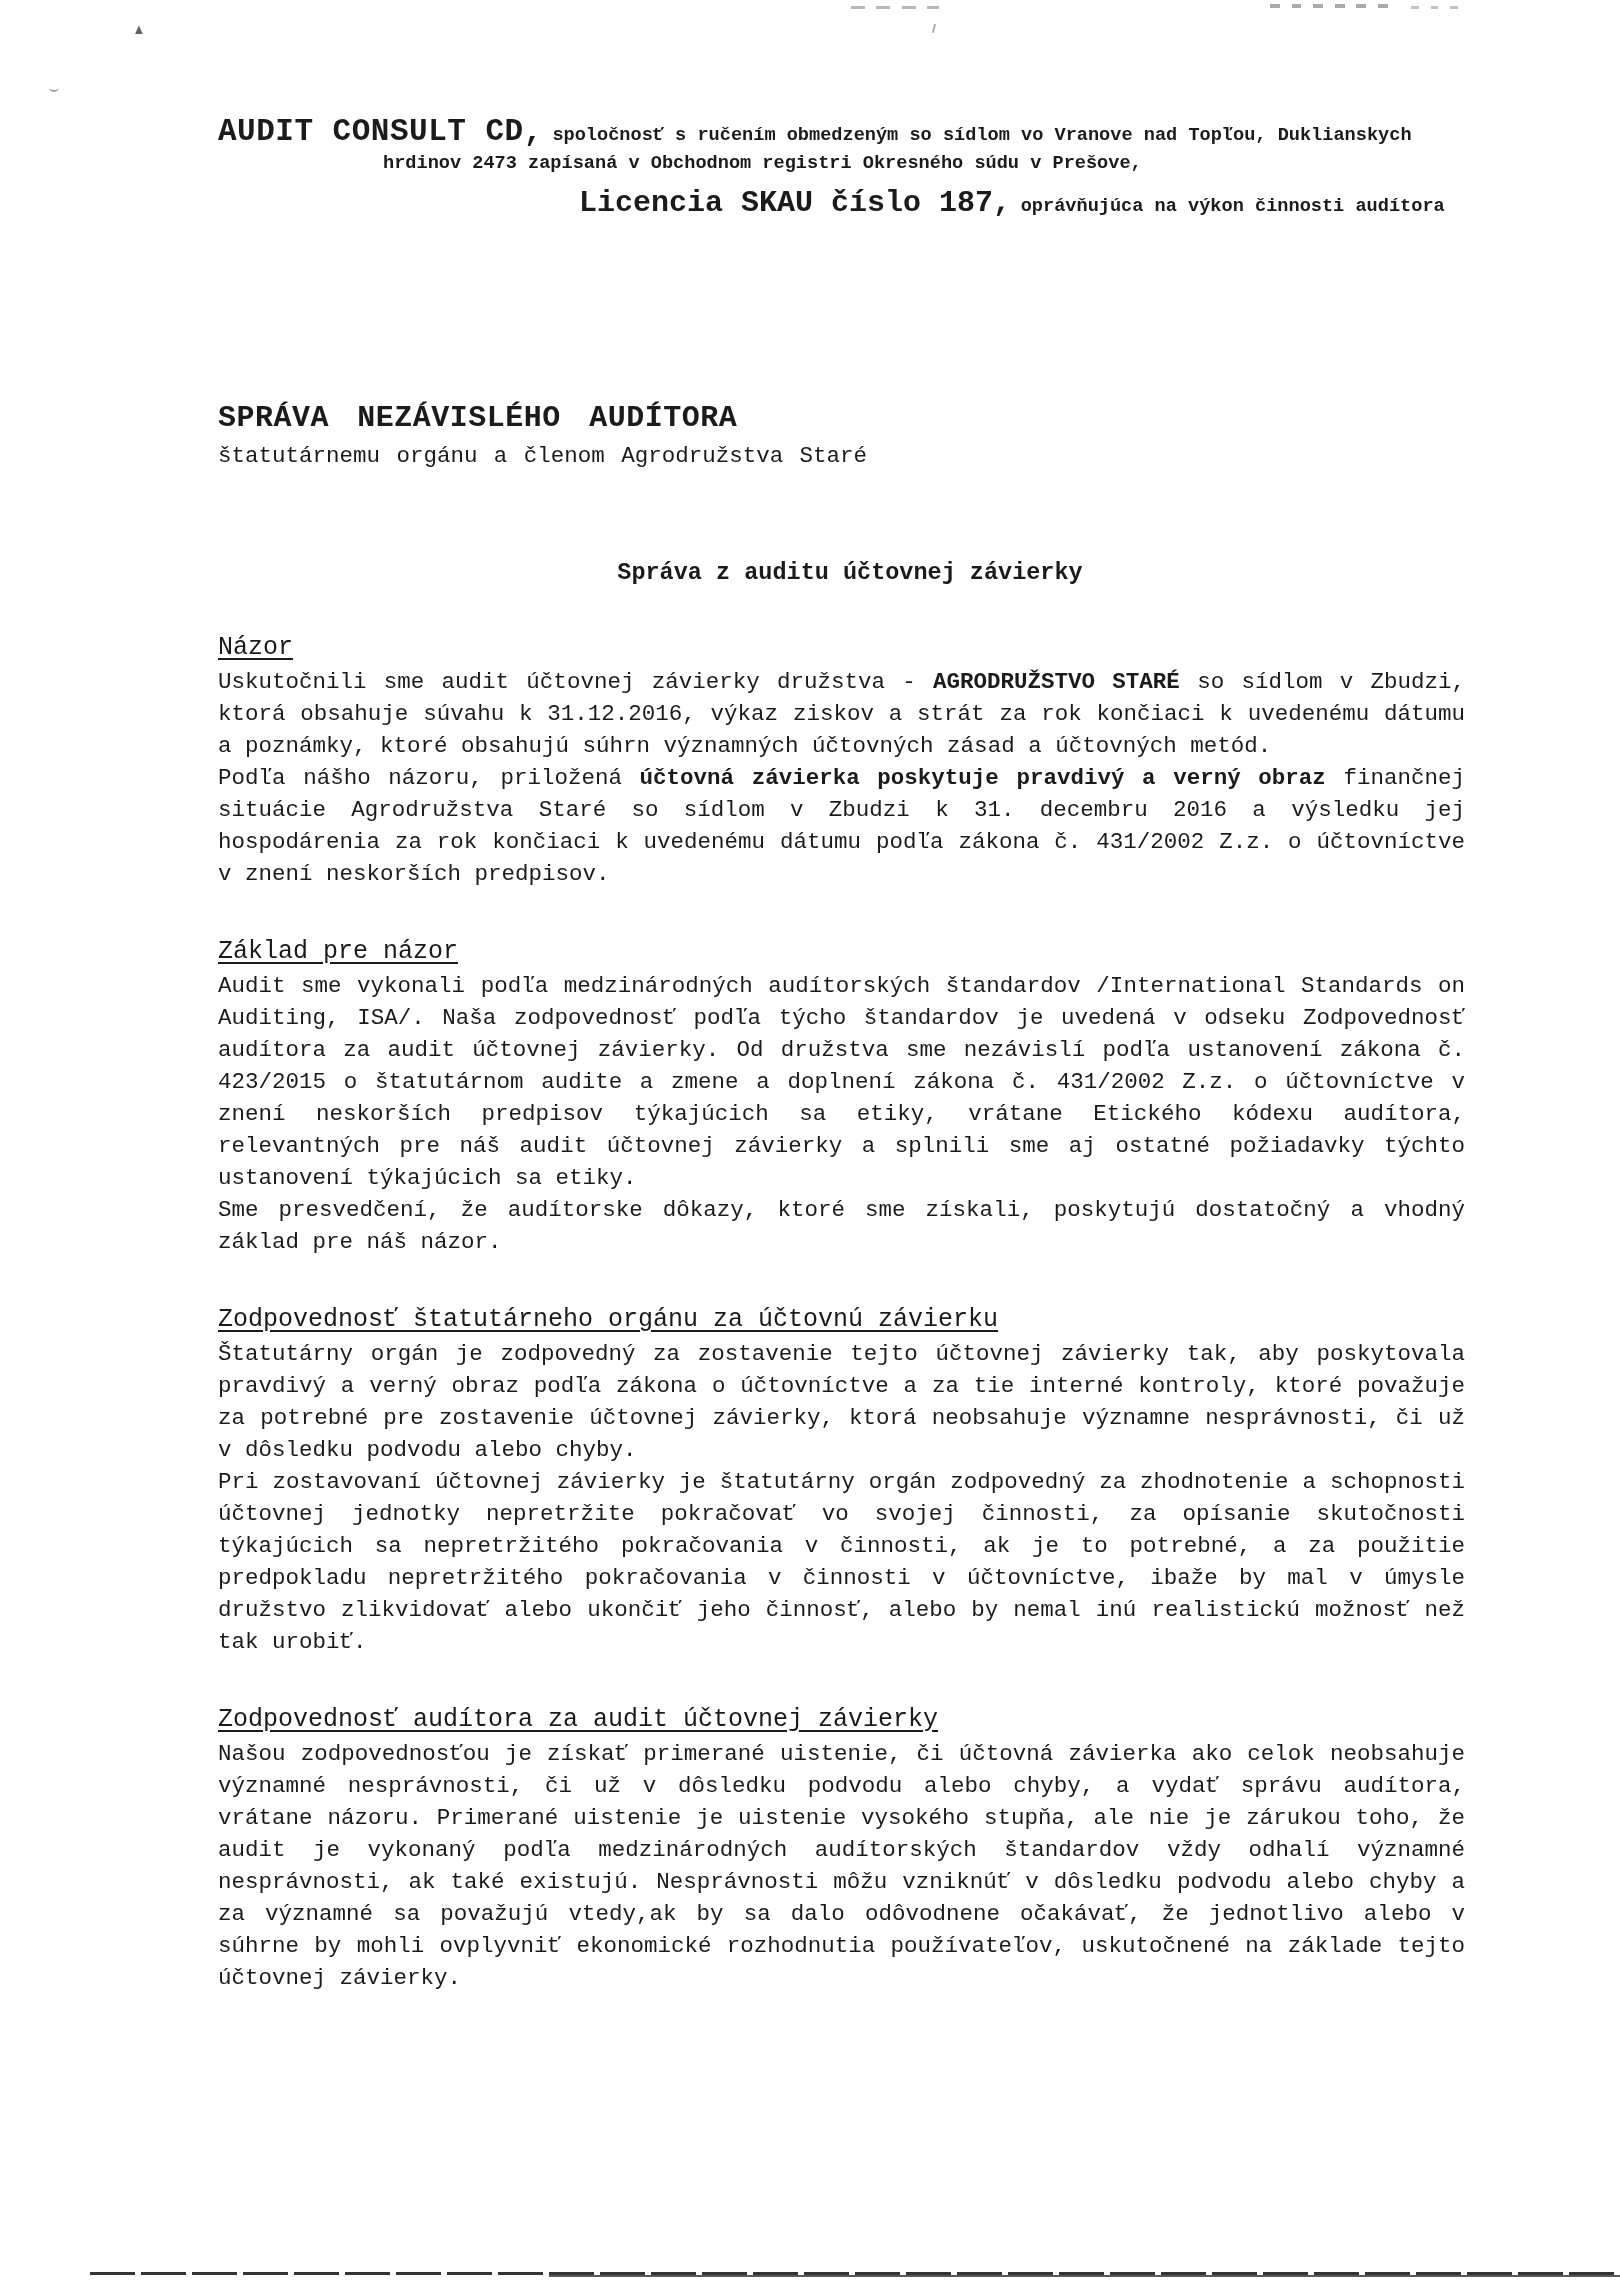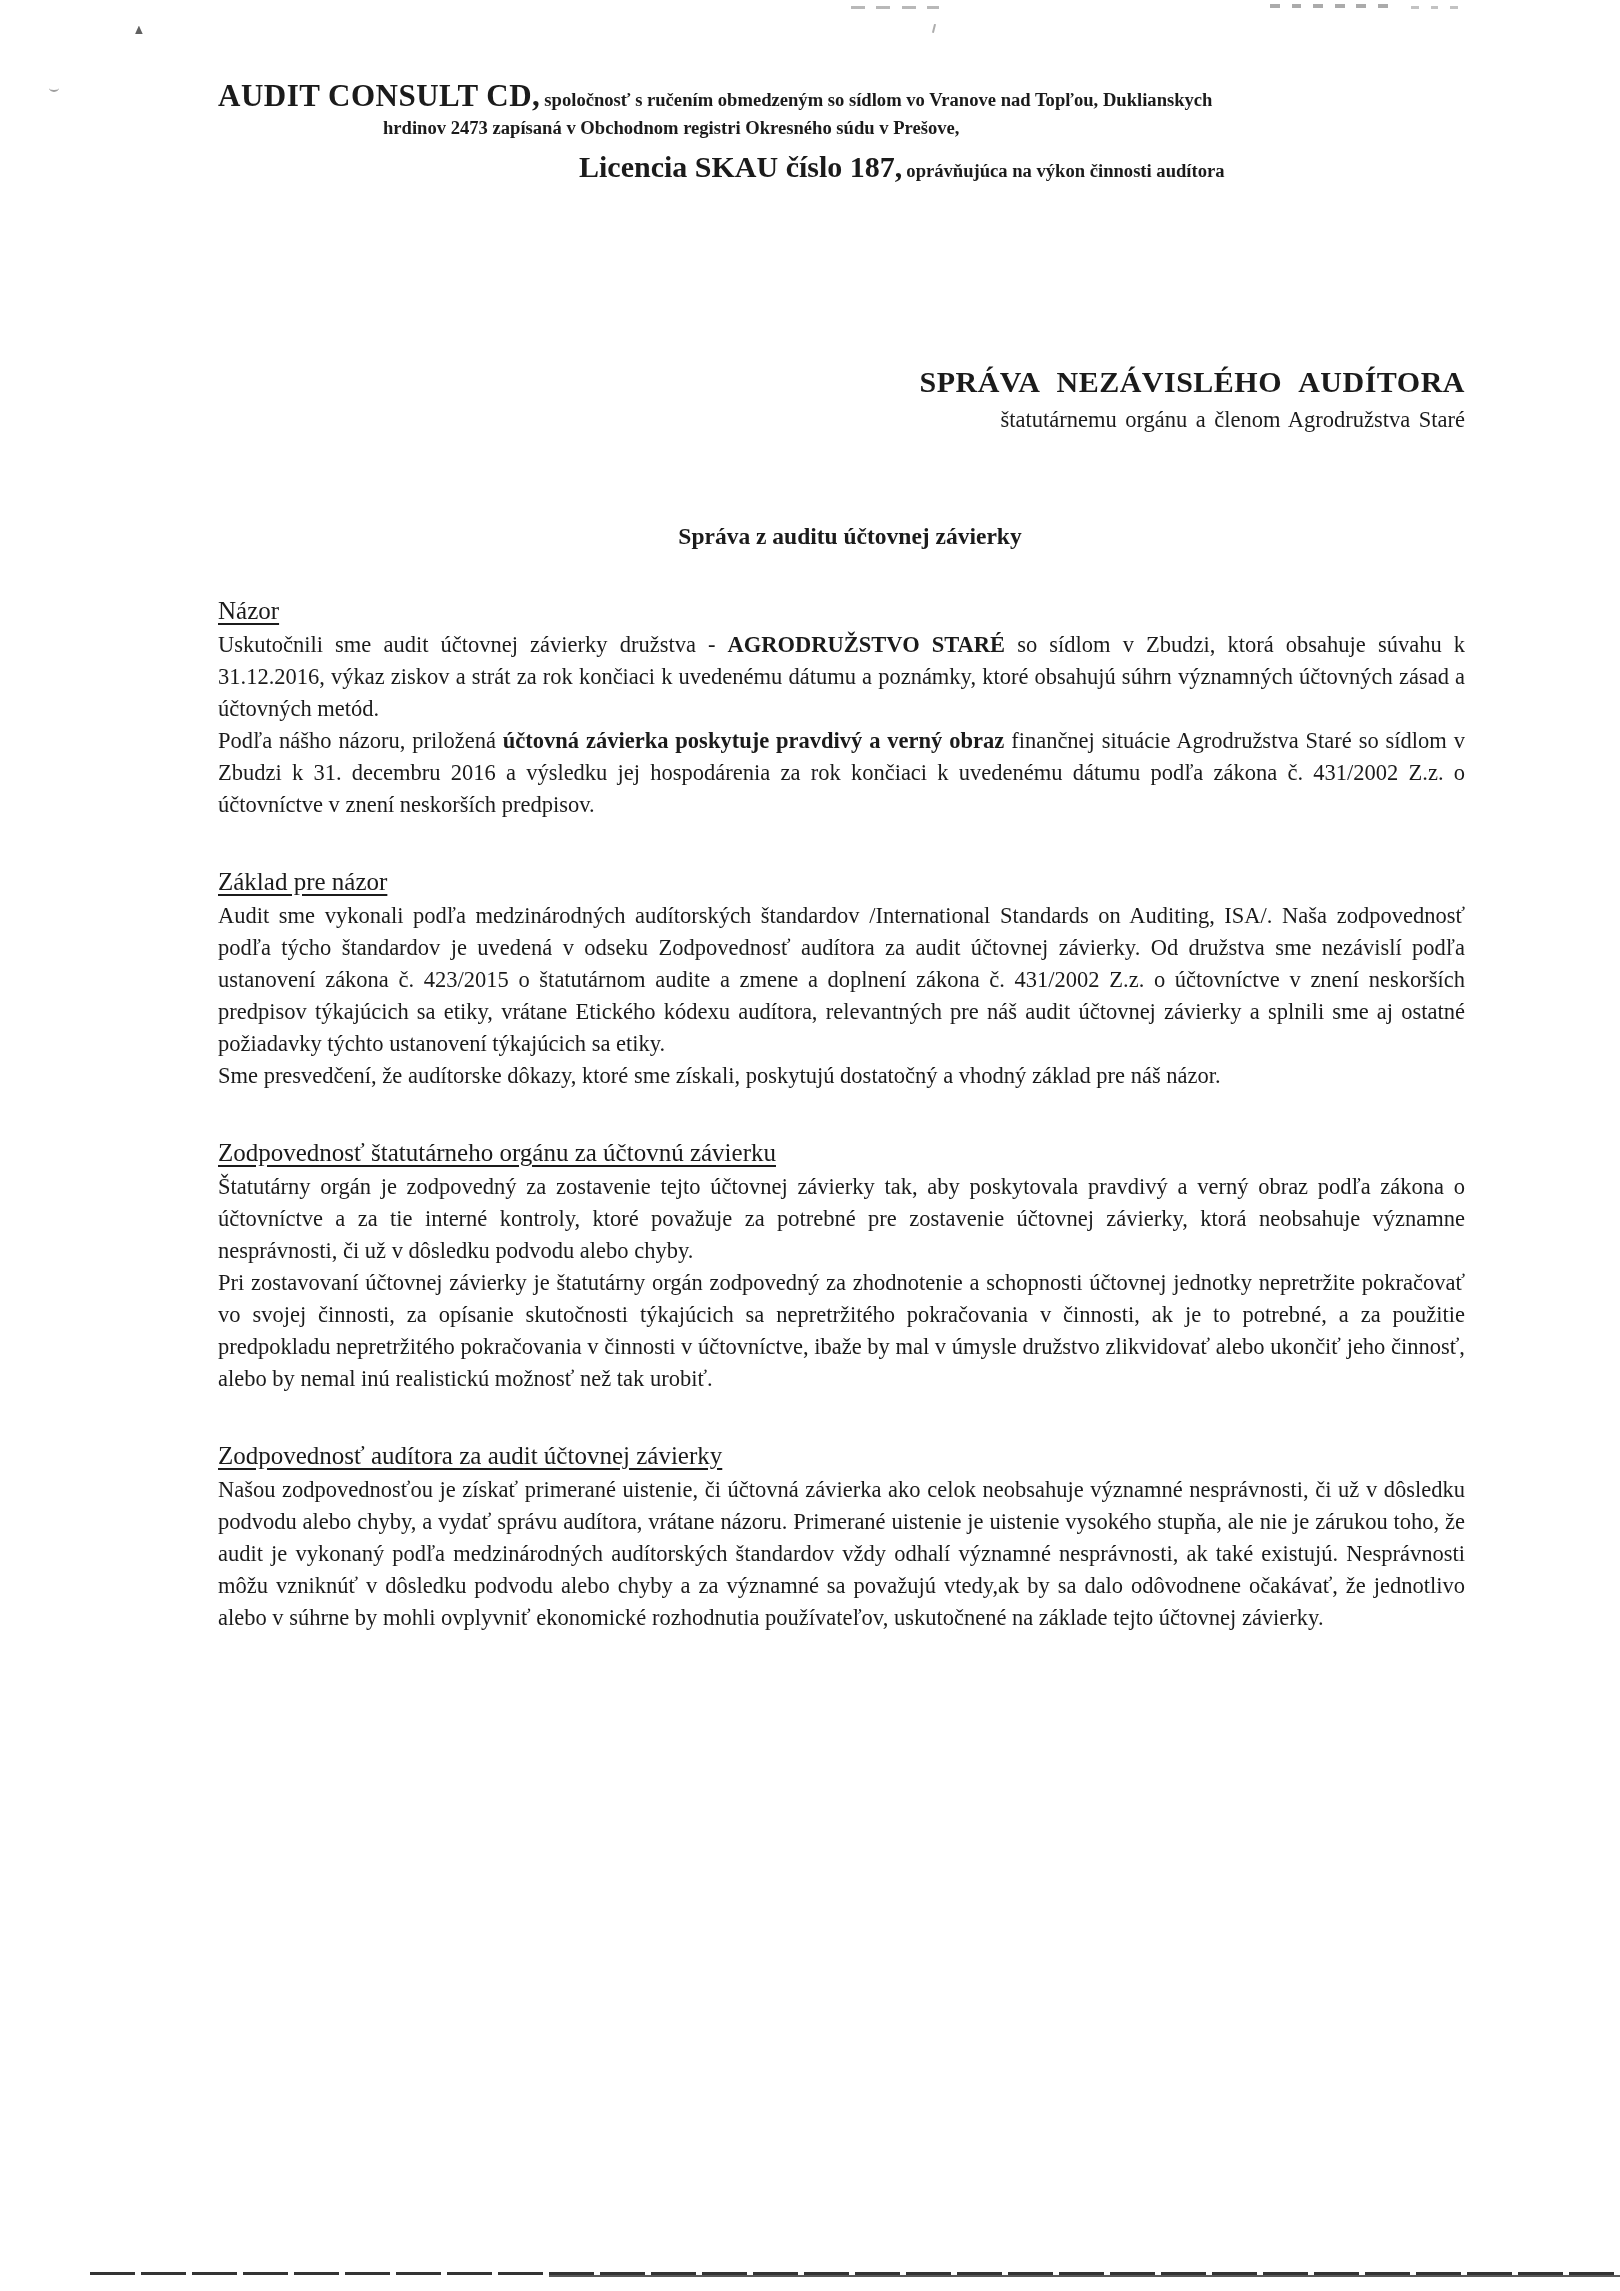--- a/index.html
+++ b/index.html
@@ -15,21 +15,22 @@
     color: #1b1b1b;
     overflow: hidden;
   }
   .page {
     position: relative;
     width: 1620px;
     height: 2292px;
     background: #ffffff;
   }
   .content {
-    padding: 78px 155px 0 218px;
+    padding: 114px 155px 0 218px;
+    font-family: Liberation Mono, monospace;
   }
 
   
   .letterhead { line-height: 1.15; }
   .lh-line1 { white-space: nowrap; }
   .company-name {
     font-size: 31px;
     font-weight: bold;
     letter-spacing: 0.5px;
   }
@@ -47,21 +48,21 @@
     white-space: nowrap;
   }
   .licence-main {
     font-size: 30px;
     font-weight: bold;
   }
 
   
   .title-block {
     margin-top: 181px;
-    text-align: right;
+    text-align: left;
   }
   .main-title {
     font-size: 30px;
     font-weight: bold;
     letter-spacing: 0.5px;
     word-spacing: 9.8px;
     margin: 0;
   }
   .subtitle {
     font-size: 22.5px;

